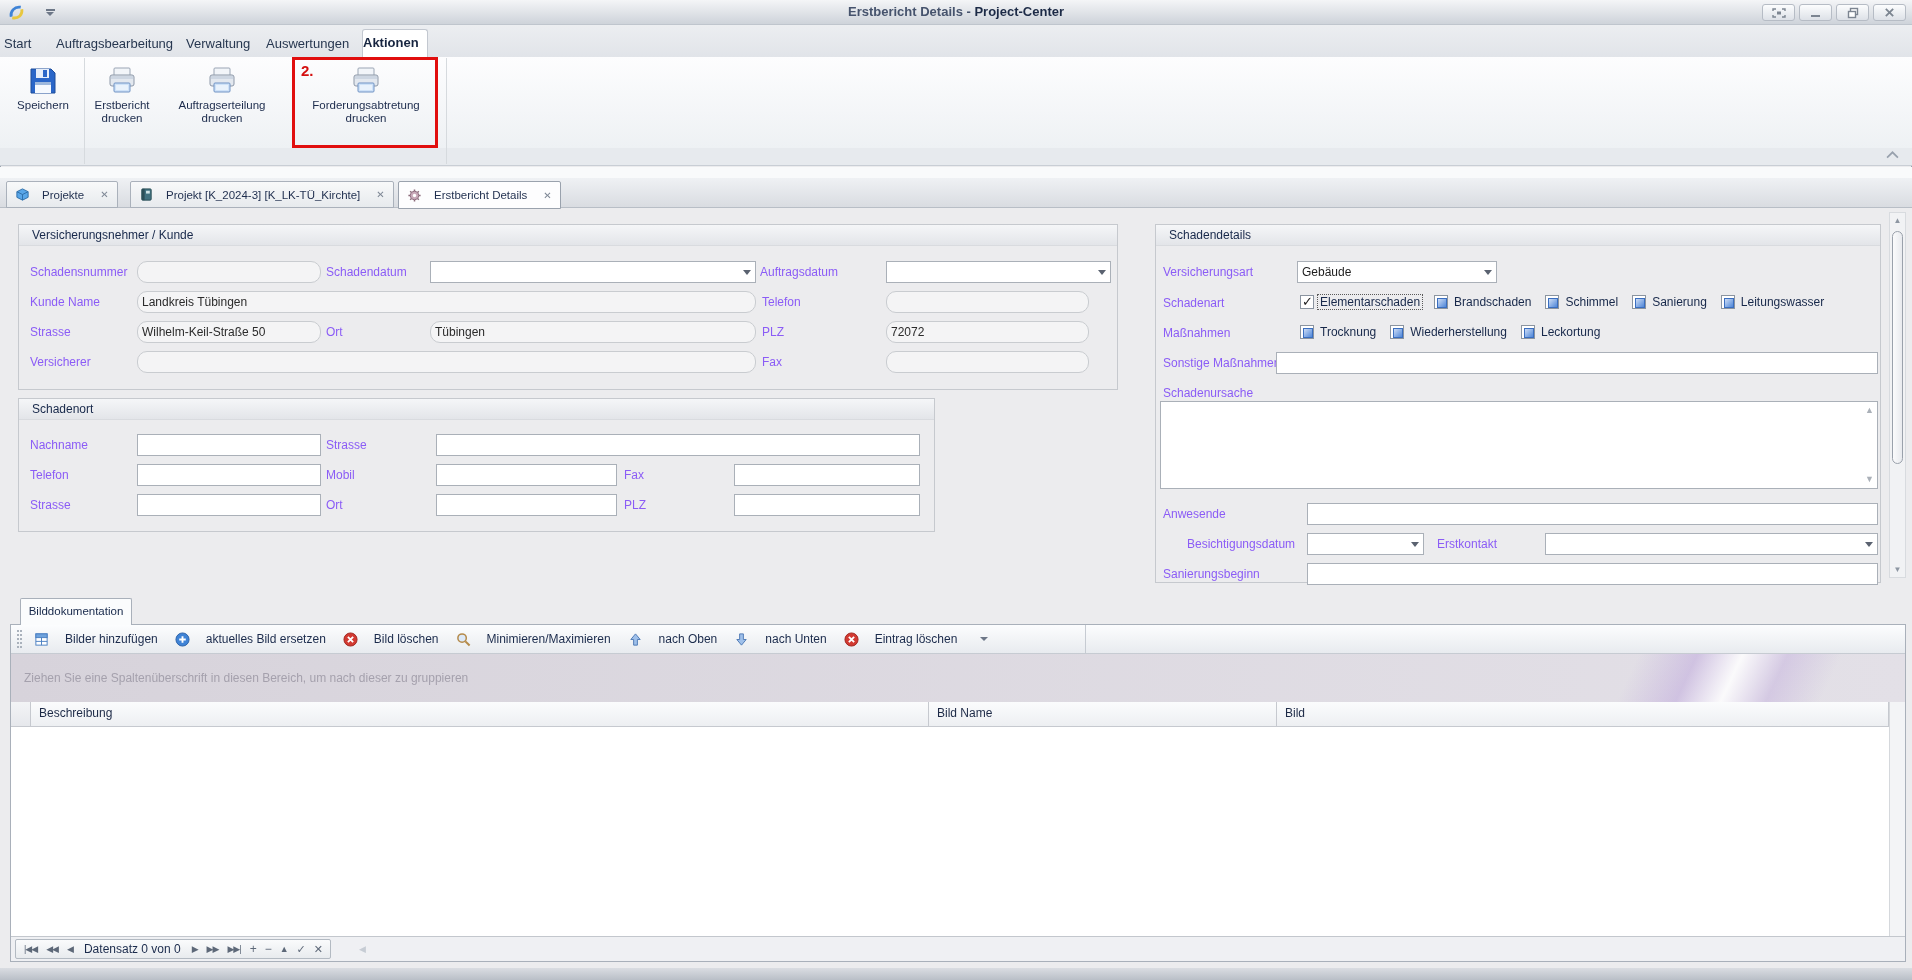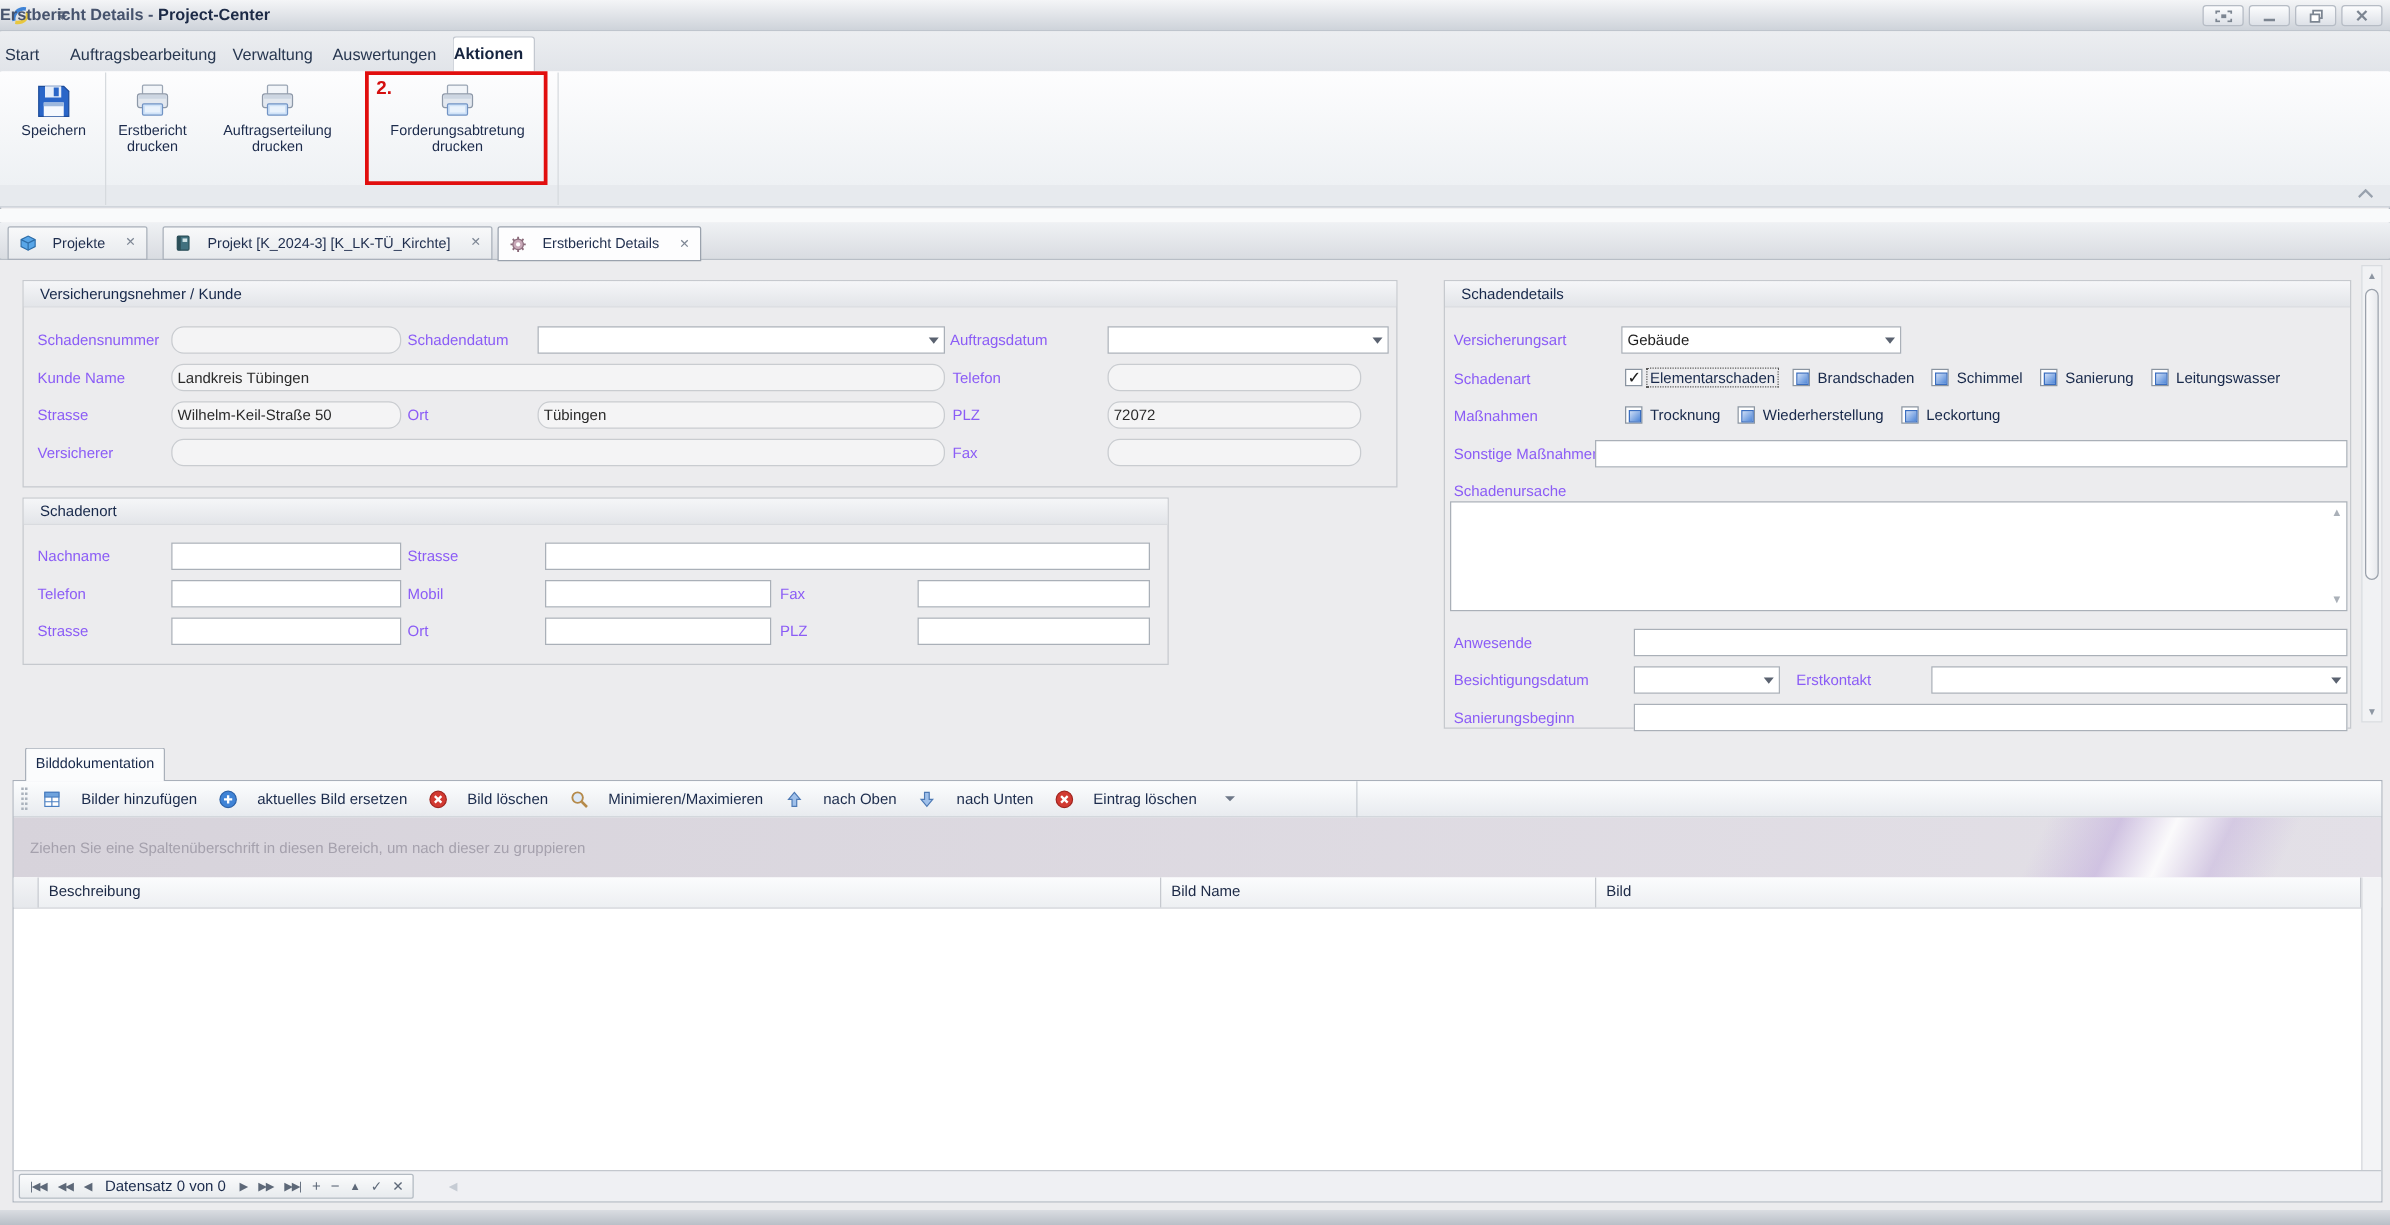--- a/index.html
+++ b/index.html
@@ -7,21 +7,21 @@
   body { font-family:"Liberation Sans","DejaVu Sans",sans-serif; font-size:12px; color:#1b2a4c; }
   .win { position:relative; width:1912px; height:980px; overflow:hidden; background:#ececee; box-shadow:inset 0 0 0 1px #9aa3ae; }
 
   
   .titlebar { position:absolute; left:0; top:0; width:1912px; height:25px;
     background:linear-gradient(#f4f5f7,#ced3da); border-bottom:1px solid #bfc5cd; }
   .appicon { position:absolute; left:8px; top:4px; width:17px; height:17px; }
   .qat-arrow { position:absolute; left:44px; top:9px; width:12px; height:8px; }
   .qat-arrow .bar { width:9px; height:2px; background:#6d7787; margin:0 auto 1px; }
   .qat-arrow .tri { width:0; height:0; border-left:4px solid transparent; border-right:4px solid transparent; border-top:4px solid #6d7787; margin:0 auto; }
-  .title { position:absolute; left:0; top:4px; width:100%; text-align:left; font-size:13px; }
+  .title { position:absolute; left:0; top:4px; width:100%; text-align:center; font-size:13px; }
   .title .pre { color:#46536d; font-weight:bold; }
   .title .app { color:#1c2a46; font-weight:bold; }
   .wctrls { position:absolute; right:6px; top:4px; display:flex; gap:4px; }
   .wbtn { width:33px; height:17px; border:1px solid #b6bcc5; border-radius:3px;
     background:linear-gradient(#fcfdfe,#dde1e7); display:flex; align-items:center; justify-content:center; }
 
   
   .rtabs { position:absolute; left:0; top:25px; width:1912px; height:32px; background:linear-gradient(#eceef1,#e1e4e9); }
   .rtab { position:absolute; top:6px; height:26px; text-align:left; font-size:13px; color:#273750; padding-top:5px; }
   .rtab.active { background:#fff; border:1px solid #c3c8d0; border-bottom:none; border-radius:3px 3px 0 0; top:4px; height:28px; z-index:3; font-weight:bold; color:#16243f; }
@@ -341,21 +341,21 @@
     <span class="flbl" style="left:624px;top:498px;">PLZ</span>
     <input class="tb" style="left: 734px; top: 494px; width: 186px;" value="">
   </div>
 
   <div>
     <div class="grp" style="left:1155px;top:224px;width:726px;height:359px;">
       <div class="gcap">Schadendetails</div>
     </div>
 
     <span class="flbl" style="left:1163px;top:265px;">Versicherungsart</span>
-    <div class="combo" style="left:1297px;top:261px;width:224px;">
+    <div class="combo" style="left:1297px;top:261px;width:200px;">
       <input value="Gebäude" style="">
       <span style="width:17px;display:flex;align-items:center;justify-content:center;">
           <span class="tri"></span>
         </span>
     </div>
 
     <span class="flbl" style="left:1163px;top:296px;">Schadenart</span>
     <div class="cbrow" style="left:1300px;top:293px;">
       <span class="cbi">
           <span class="cb checked"></span>
@@ -401,21 +401,21 @@
     <span class="flbl" style="left:1163px;top:386px;">Schadenursache</span>
     <div class="memo" style="left:1160px;top:401px;width:718px;height:88px;">
       <textarea style=""></textarea>
       <span class="sarr" style="top:4px;">▲</span>
       <span class="sarr" style="bottom:4px;">▼</span>
     </div>
 
     <span class="flbl" style="left:1163px;top:507px;">Anwesende</span>
     <input class="tb" style="left: 1307px; top: 503px; width: 571px;" value="">
 
-    <span class="flbl" style="left:1163px;top:537px;">Besichtigungsdatum</span>
+    <span class="flbl" style="left:1187px;top:537px;">Besichtigungsdatum</span>
     <div class="combo" style="left:1307px;top:533px;width:117px;">
       <input value="" style="">
       <span style="width:17px;display:flex;align-items:center;justify-content:center;">
           <span class="tri"></span>
         </span>
     </div>
     <span class="flbl" style="left:1437px;top:537px;">Erstkontakt</span>
     <div class="combo" style="left:1545px;top:533px;width:333px;">
       <input value="" style="">
       <span style="width:17px;display:flex;align-items:center;justify-content:center;">

